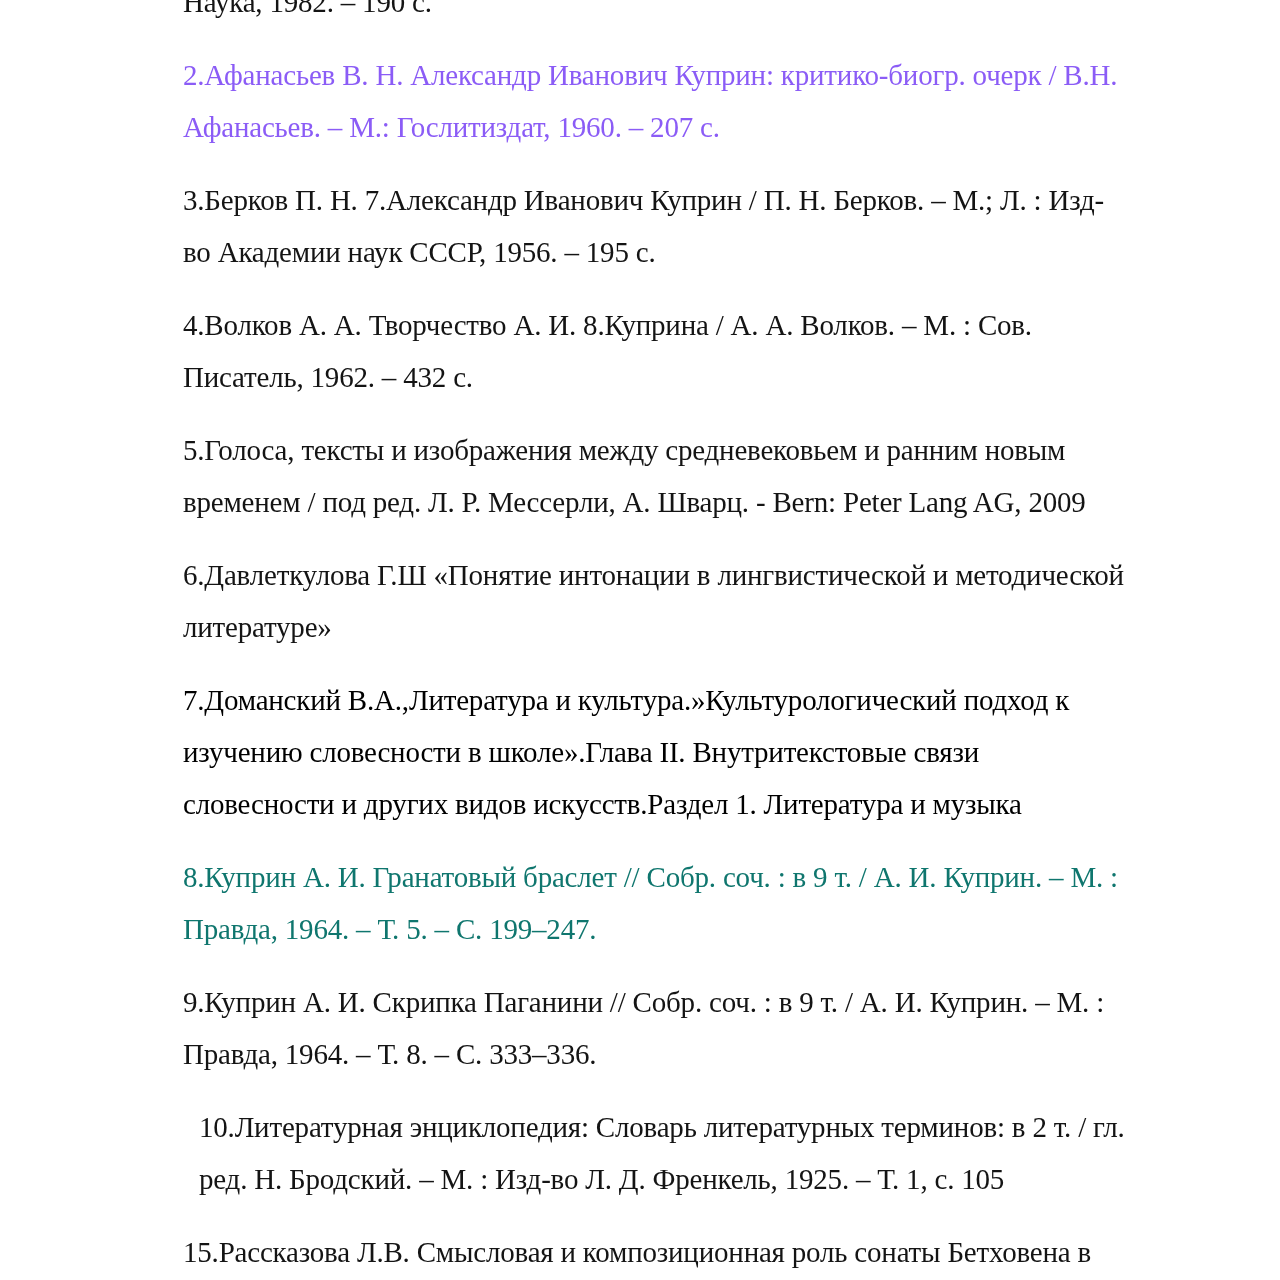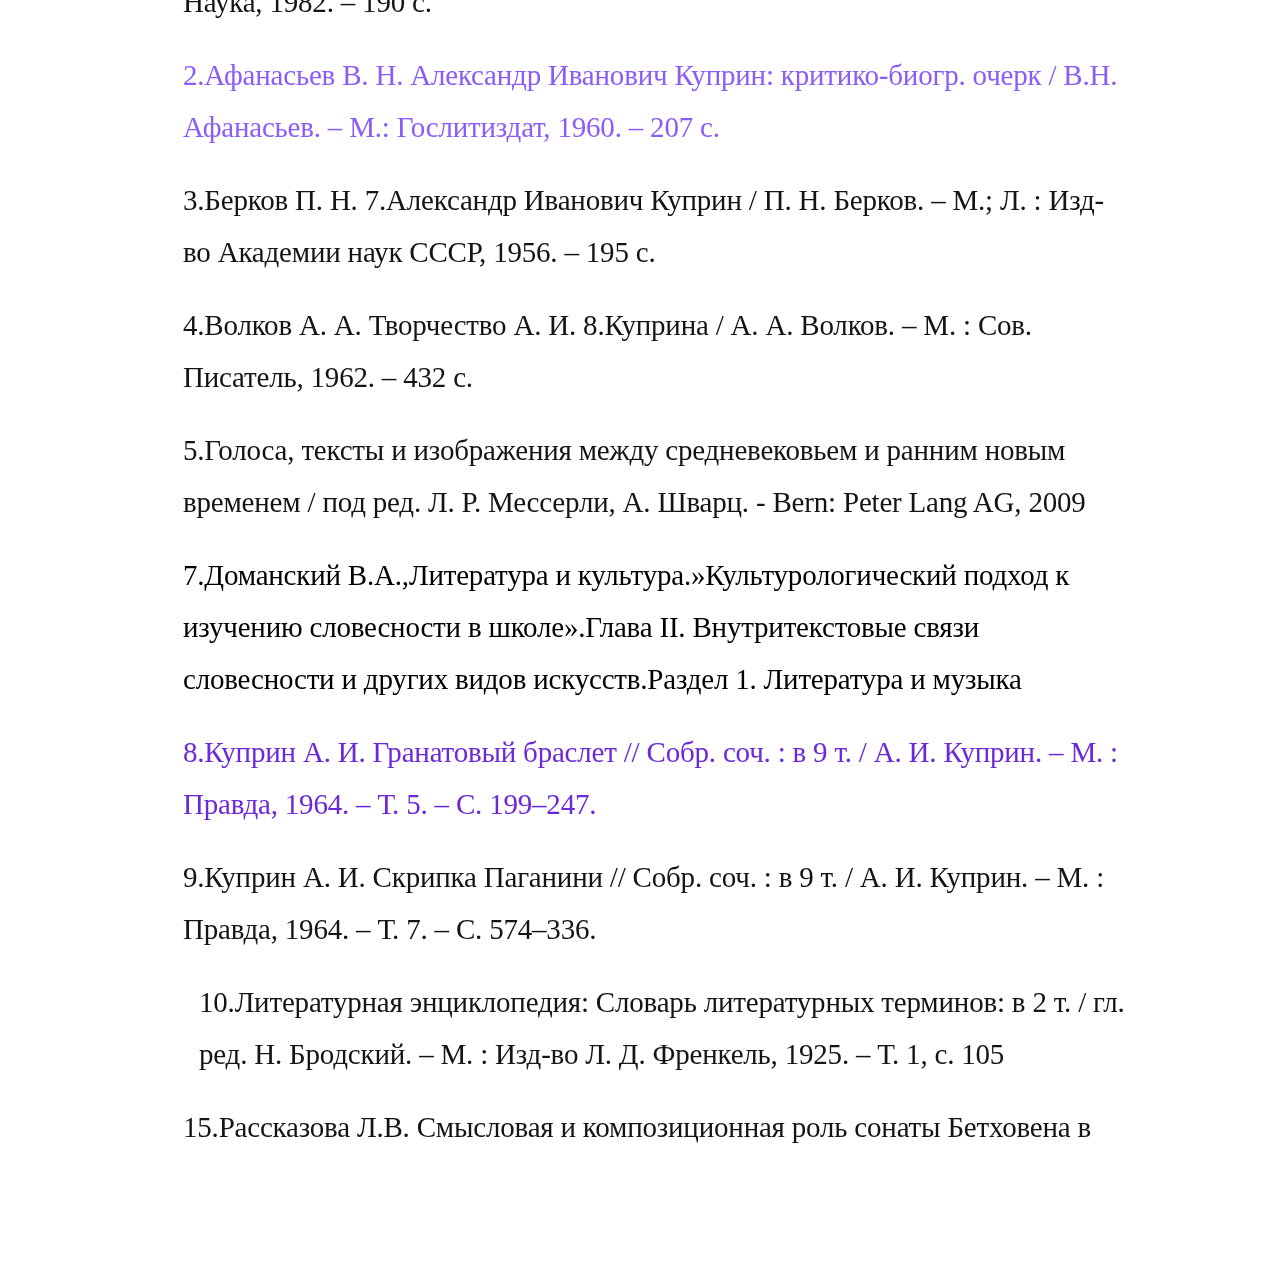--- a/index.html
+++ b/index.html
@@ -35,23 +35,25 @@
 <div class="doc-page">
   <p class="ref" style="color: rgb(20, 20, 20);">Наука, 1982. – 190 с.</p>
   <p class="ref" style="color: #8b5cf6;">2.Афанасьев В. Н. Александр Иванович Куприн: критико-биогр. очерк / В.Н.
 Афанасьев. – М.: Гослитиздат, 1960. – 207 с.</p>
   <p class="ref" style="color: rgb(20, 20, 20);">3.Берков П. Н. 7.Александр Иванович Куприн / П. Н. Берков. – М.; Л. : Изд-
 во Академии наук СССР, 1956. – 195 с.</p>
   <p class="ref" style="color: rgb(20, 20, 20);">4.Волков А. А. Творчество А. И. 8.Куприна / А. А. Волков. – М. : Сов.
 Писатель, 1962. – 432 с.</p>
   <p class="ref" style="color: rgb(20, 20, 20);">5.Голоса, тексты и изображения между средневековьем и ранним новым
 временем / под ред. Л. Р. Мессерли, А. Шварц. - Bern: Peter Lang AG, 2009</p>
+  <p class="ref" style="color: rgb(20, 20, 20);">6.Давлеткулова Г.Ш «Понятие интонации в лингвистической и методической
+литературе»</p>
   <p class="ref" style="color: #000000;">7.Доманский В.А.,Литература и культура.»Культурологический подход к
 изучению словесности в школе».Глава II. Внутритекстовые связи
 словесности и других видов искусств.Раздел 1. Литература и музыка</p>
-  <p class="ref" style="color: #6d28d9;">8.Куприн А. И. Гранатовый браслет // Собр. соч. : в 9 т. / А. И. Куприн. – М. :
+  <p class="ref" style="color: #0f766e;">8.Куприн А. И. Гранатовый браслет // Собр. соч. : в 9 т. / А. И. Куприн. – М. :
 Правда, 1964. – Т. 5. – С. 199–247.</p>
   <p class="ref" style="color: rgb(20, 20, 20);">9.Куприн А. И. Скрипка Паганини // Собр. соч. : в 9 т. / А. И. Куприн. – М. :
-Правда, 1964. – Т. 7. – С. 574–336.</p>
+Правда, 1964. – Т. 8. – С. 333–336.</p>
   <p class="ref" style="color: rgb(20, 20, 20); margin-left: 16px;">10.Литературная энциклопедия: Словарь литературных терминов: в 2 т. / гл.
 ред. Н. Бродский. – М. : Изд-во Л. Д. Френкель, 1925. – Т. 1, с. 105</p>
   <p class="ref" style="color: rgb(20, 20, 20);">15.Рассказова Л.В. Смысловая и композиционная роль сонаты Бетховена в</p>
 </div>
 
 </body></html>

